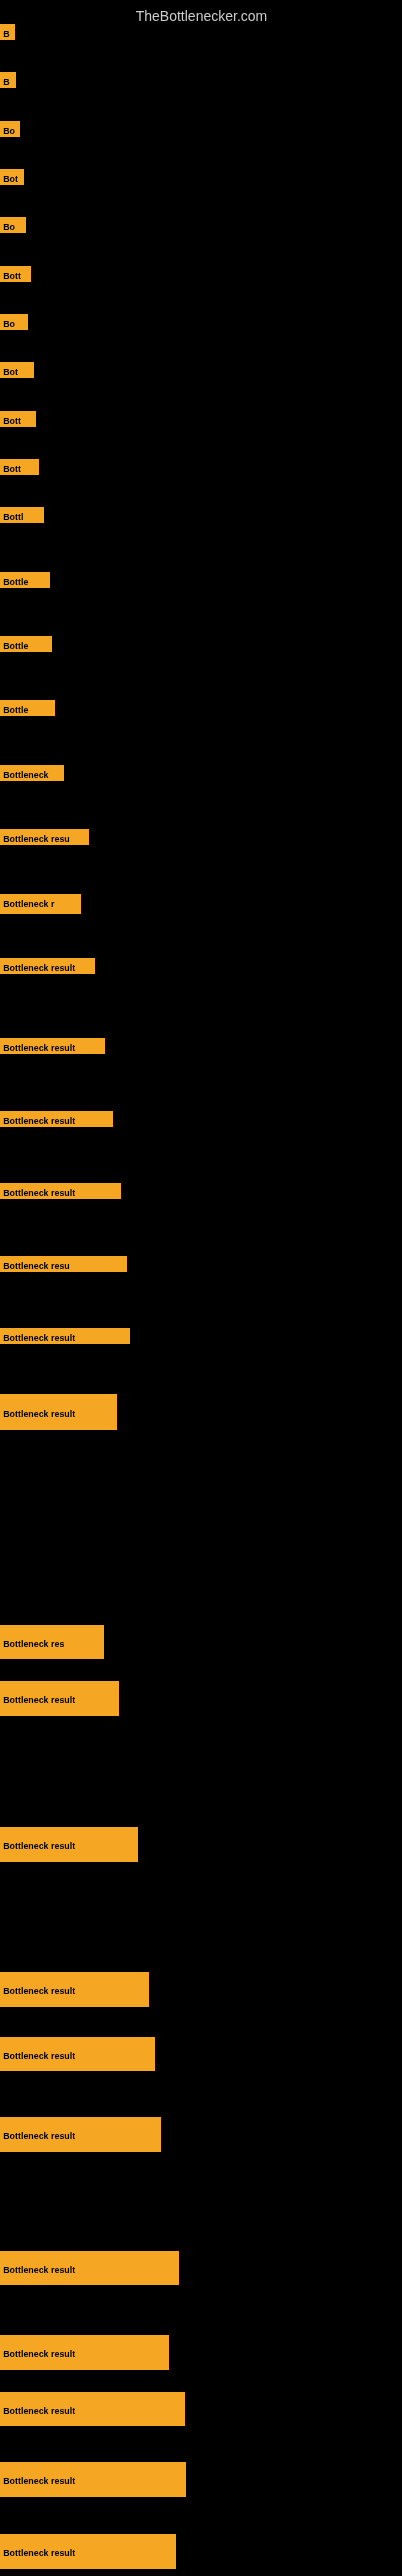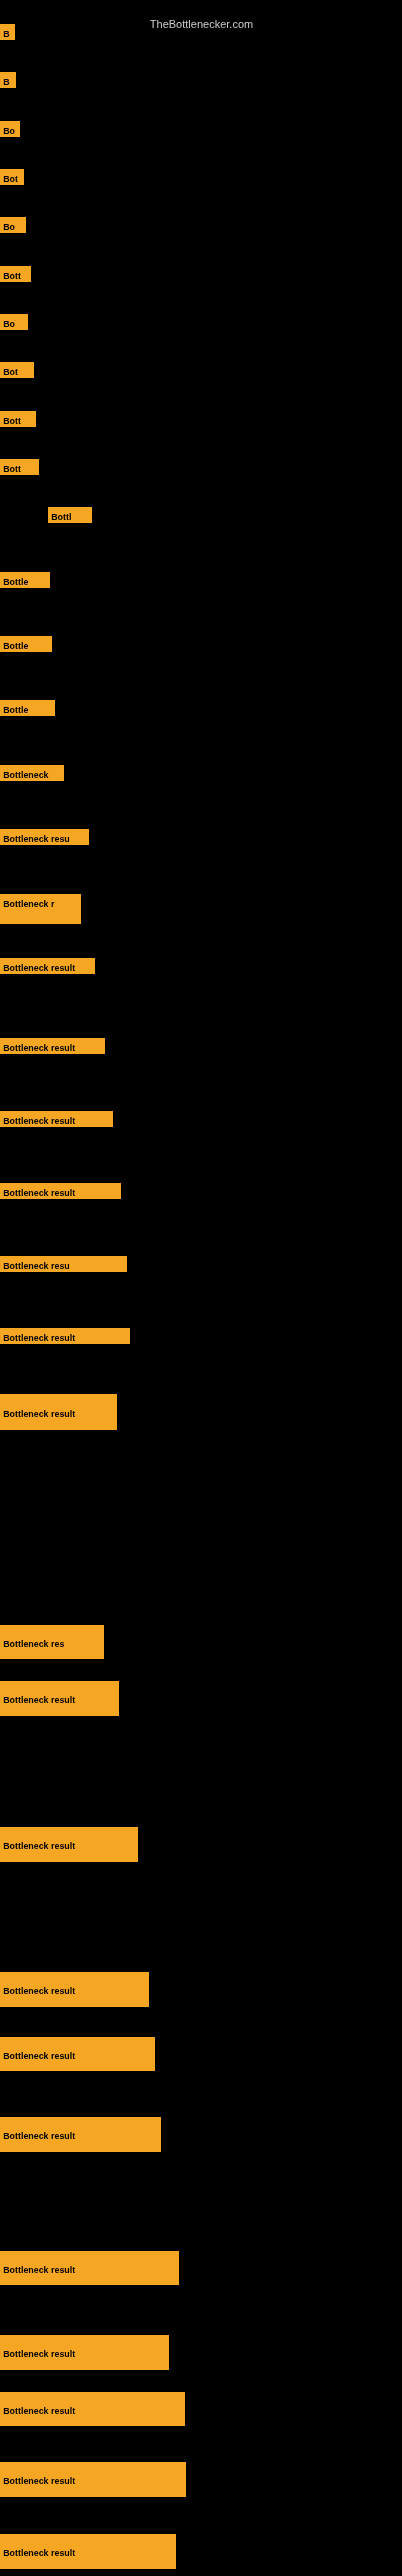--- a/index.html
+++ b/index.html
@@ -9,25 +9,25 @@
     }
     body {
       width: 403px;
       min-height: 2576px;
       background-color: #000000;
       font-family: Arial, sans-serif;
       position: relative;
     }
     .site-title {
       color: #cccccc;
-      font-size: 11px;
+      font-size: 14px;
       text-align: center;
       padding: 6.4px 0 3.2px 0;
       position: absolute;
-      top: 12px;
+      top: 2px;
       left: 0;
       right: 0;
     }
     .bar-container {
       position: absolute;
       left: 0;
     }
     .bar-label {
       display: inline-block;
       background-color: #f5a623;
@@ -48,27 +48,27 @@
     <div class="bar-container" style="top: 24px; left: 0px;"><div class="bar-label" style="width: 14.5px; height: 16px; line-height: 16px;">B</div></div>
     <div class="bar-container" style="top: 72px; left: 0px;"><div class="bar-label" style="width: 16px; height: 16px; line-height: 16px;">B</div></div>
     <div class="bar-container" style="top: 121px; left: 0px;"><div class="bar-label" style="width: 20px; height: 16px; line-height: 16px;">Bo</div></div>
     <div class="bar-container" style="top: 169px; left: 0px;"><div class="bar-label" style="width: 24px; height: 16px; line-height: 16px;">Bot</div></div>
     <div class="bar-container" style="top: 217px; left: 0px;"><div class="bar-label" style="width: 26px; height: 16px; line-height: 16px;">Bo</div></div>
     <div class="bar-container" style="top: 266px; left: 0px;"><div class="bar-label" style="width: 31px; height: 16px; line-height: 16px;">Bott</div></div>
     <div class="bar-container" style="top: 314px; left: 0px;"><div class="bar-label" style="width: 28px; height: 16px; line-height: 16px;">Bo</div></div>
     <div class="bar-container" style="top: 362px; left: 0px;"><div class="bar-label" style="width: 34px; height: 16px; line-height: 16px;">Bot</div></div>
     <div class="bar-container" style="top: 411px; left: 0px;"><div class="bar-label" style="width: 36px; height: 16px; line-height: 16px;">Bott</div></div>
     <div class="bar-container" style="top: 459px; left: 0px;"><div class="bar-label" style="width: 39px; height: 16px; line-height: 16px;">Bott</div></div>
-    <div class="bar-container" style="top: 507px; left: 0px;"><div class="bar-label" style="width: 44px; height: 16px; line-height: 16px; margin-left: 48px;">Bottl</div></div>
+    <div class="bar-container" style="top: 507px; left: 0px;"><div class="bar-label" style="width: 44px; height: 16px; line-height: 16px;">Bottl</div></div>
     <div class="bar-container" style="top: 572px; left: 0px;"><div class="bar-label" style="width: 50px; height: 16px; line-height: 16px;">Bottle</div></div>
     <div class="bar-container" style="top: 636px; left: 0px;"><div class="bar-label" style="width: 52px; height: 16px; line-height: 16px;">Bottle</div></div>
     <div class="bar-container" style="top: 700px; left: 0px;"><div class="bar-label" style="width: 55px; height: 16px; line-height: 16px;">Bottle</div></div>
     <div class="bar-container" style="top: 765px; left: 0px;"><div class="bar-label" style="width: 64px; height: 16px; line-height: 16px;">Bottleneck</div></div>
     <div class="bar-container" style="top: 829px; left: 0px;"><div class="bar-label" style="width: 89px; height: 16px; line-height: 16px;">Bottleneck resu</div></div>
-    <div class="bar-container" style="top: 894px; left: 0px;"><div class="bar-label" style="width: 81px; height: 30px; line-height: 16px;">Bottleneck r</div></div>
+    <div class="bar-container" style="top: 894px; left: 0px;"><div class="bar-label" style="width: 81px; height: 20px; line-height: 16px;">Bottleneck r</div></div>
     <div class="bar-container" style="top: 958px; left: 0px;"><div class="bar-label" style="width: 95px; height: 16px; line-height: 16px;">Bottleneck result</div></div>
     <div class="bar-container" style="top: 1038px; left: 0px;"><div class="bar-label" style="width: 105px; height: 16px; line-height: 16px;">Bottleneck result</div></div>
     <div class="bar-container" style="top: 1111px; left: 0px;"><div class="bar-label" style="width: 113px; height: 16px; line-height: 16px;">Bottleneck result</div></div>
     <div class="bar-container" style="top: 1183px; left: 0px;"><div class="bar-label" style="width: 121px; height: 16px; line-height: 16px;">Bottleneck result</div></div>
     <div class="bar-container" style="top: 1256px; left: 0px;"><div class="bar-label" style="width: 127px; height: 16px; line-height: 16px;">Bottleneck resu</div></div>
     <div class="bar-container" style="top: 1328px; left: 0px;"><div class="bar-label" style="width: 130px; height: 16px; line-height: 16px;">Bottleneck result</div></div>
     <div class="bar-container" style="top: 1394px; left: 0px;"><div class="bar-label" style="width: 117px; height: 36px; line-height: 36px;">Bottleneck result</div></div>
     <div class="bar-container" style="top: 1625px; left: 0px;"><div class="bar-label" style="width: 104px; height: 34px; line-height: 34px;">Bottleneck res</div></div>
     <div class="bar-container" style="top: 1681px; left: 0px;"><div class="bar-label" style="width: 119px; height: 35px; line-height: 35px;">Bottleneck result</div></div>
     <div class="bar-container" style="top: 1827px; left: 0px;"><div class="bar-label" style="width: 138px; height: 35px; line-height: 35px;">Bottleneck result</div></div>

